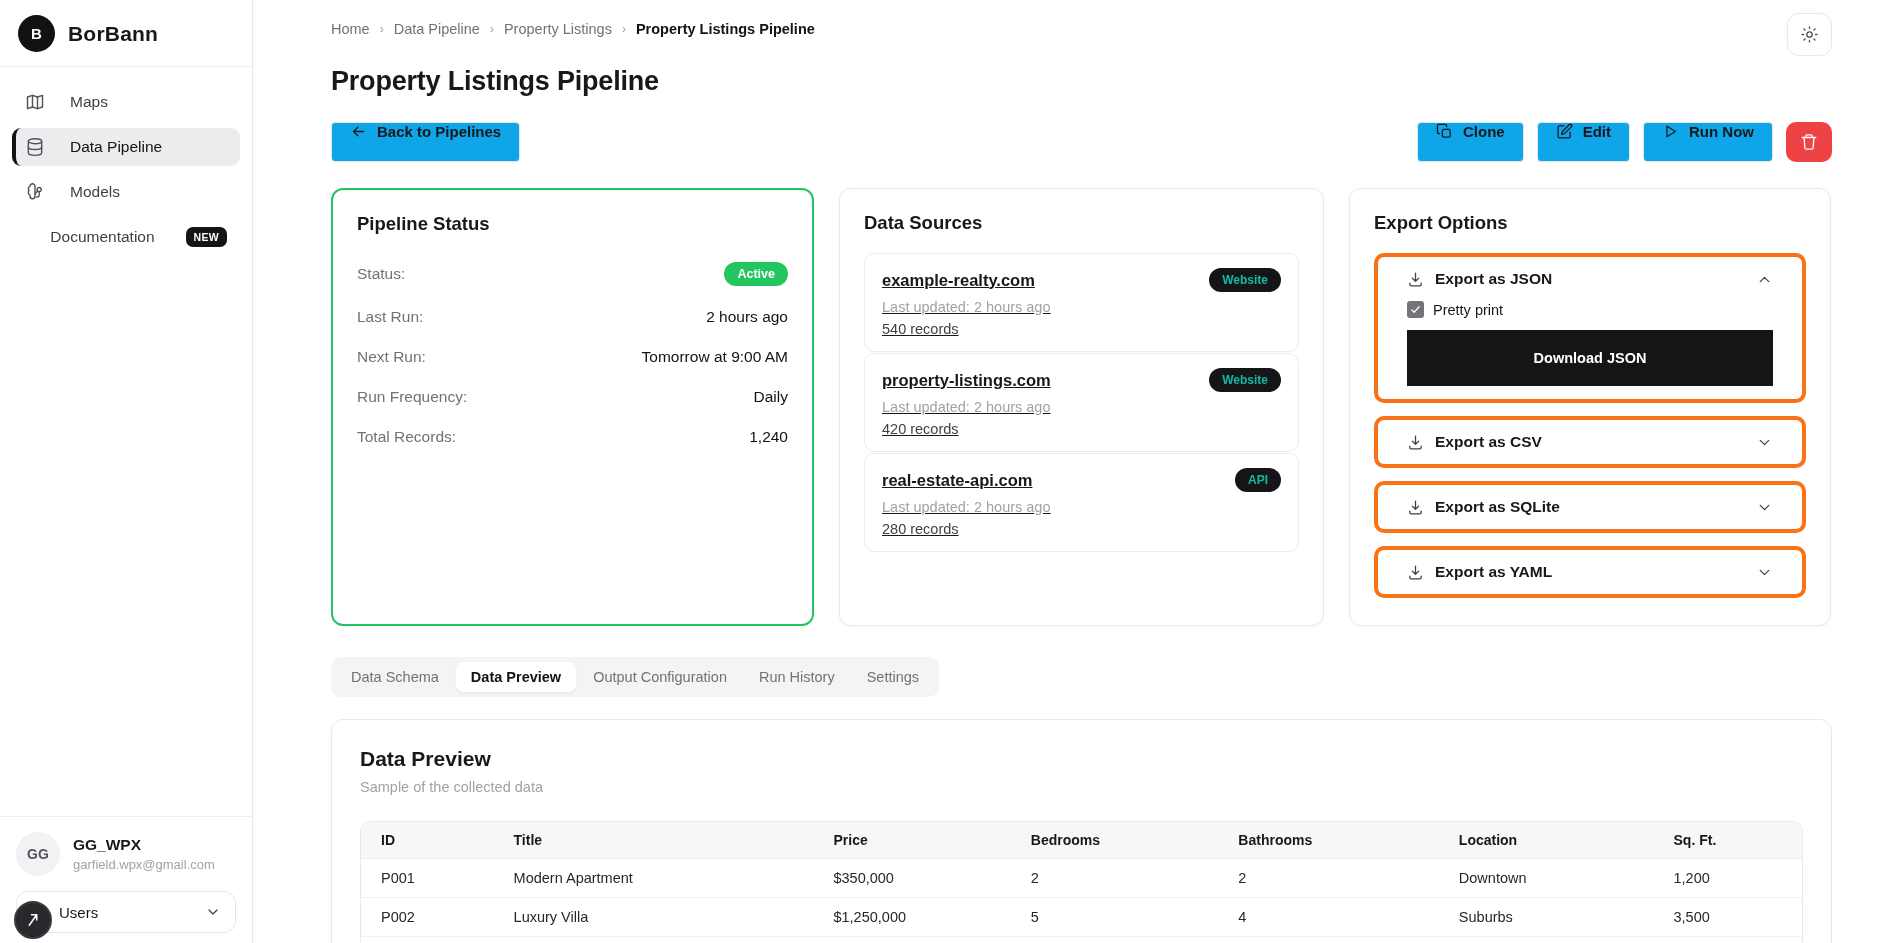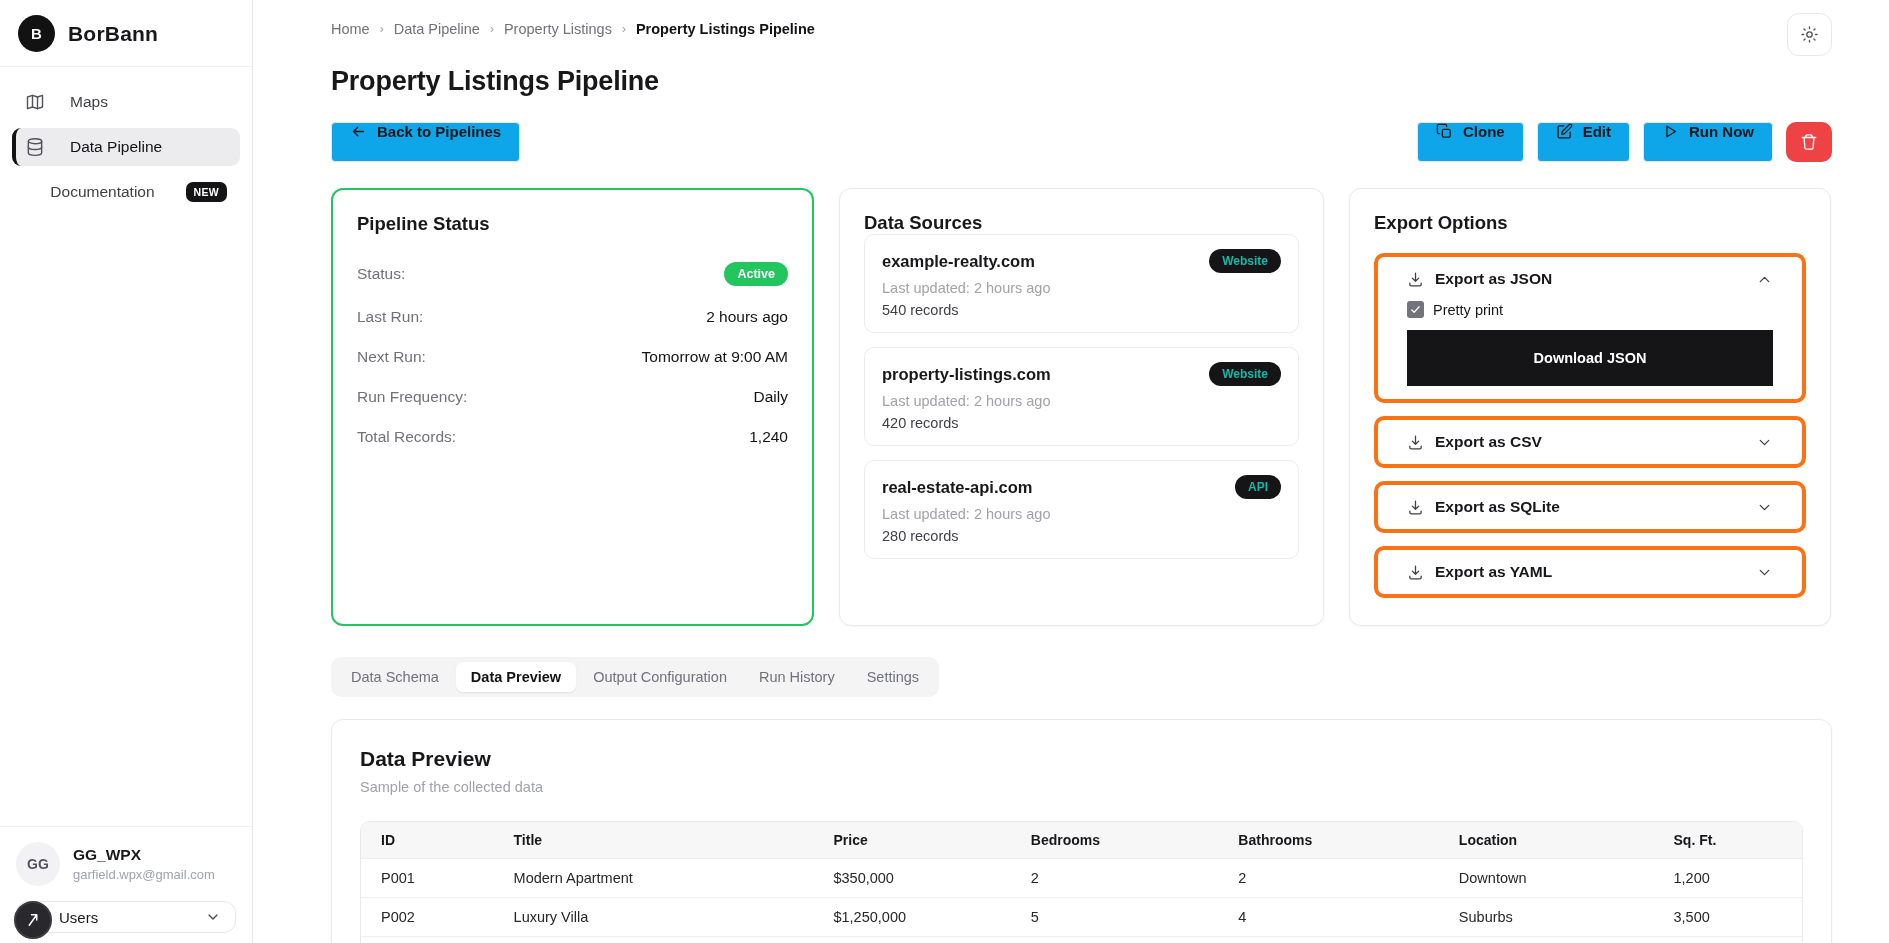--- a/index.html
+++ b/index.html
@@ -23,21 +23,21 @@
   .nav-item svg { width:20px; height:20px; stroke:#52525b; fill:none; stroke-width:1.7; stroke-linecap:round; stroke-linejoin:round; }
   .nav-item.active { background:#ececef; border-left:4px solid #131316; padding-left:9px; color:#131316; }
   .badge-new { margin-left:6px; background:#141417; color:#fff; font-size:10.5px; font-weight:bold;
                padding:4px 8px; border-radius:7px; letter-spacing:.3px; }
   .side-bottom { position:absolute; left:0; right:0; bottom:0; border-top:1px solid #eeeef1; padding:15px 16px 10px; background:#fff; }
   .user-row { display:flex; align-items:center; gap:13px; }
   .avatar { width:44px; height:44px; border-radius:50%; background:#f2f2f4; color:#52525b;
             display:flex; align-items:center; justify-content:center; font-size:14px; font-weight:bold; }
   .user-name { font-size:15.5px; font-weight:bold; }
   .user-email { font-size:13px; color:#9ca3af; margin-top:3px; }
-  .role-select { margin-top:15px; height:32px; border:1px solid #e5e7eb; border-radius:12px;
+  .role-select { margin-top:15px; height:42px; border:1px solid #e5e7eb; border-radius:12px;
                  display:flex; align-items:center; gap:10px; padding:0 14px; font-size:15px; cursor:pointer; }
   .role-select svg { stroke:#3f3f46; fill:none; stroke-width:1.8; stroke-linecap:round; stroke-linejoin:round; }
   .sel-chevron { margin-left:auto; }
   .cursor-dot { position:absolute; left:14px; bottom:4px; width:38px; height:38px; border-radius:50%;
                 background:#29292d; border:2px solid #3a3a3f; display:flex; align-items:center; justify-content:center; }
   .cursor-dot svg { width:18px; height:18px; stroke:#fff; fill:none; stroke-width:2; stroke-linecap:round; stroke-linejoin:round; }
 
   
   .main { flex:1; padding:13px 57px 0 78px; position:relative; }
   .topbar { display:flex; justify-content:space-between; align-items:flex-start; }
@@ -66,21 +66,21 @@
           box-shadow:0 1px 3px rgba(0,0,0,.04); }
   .card-title { font-size:18.5px; font-weight:bold; }
   .card-status { border:2px solid #22c55e; box-shadow:none; }
 
   .status-rows { margin-top:27px; display:flex; flex-direction:column; gap:22px; }
   .srow { display:flex; justify-content:space-between; align-items:center; font-size:15.5px; }
   .srow-label { color:#71717a; }
   .srow-value { color:#131316; }
   .badge-active { background:#22c55e; color:#fff; font-size:12.5px; font-weight:bold; padding:5px 13px; border-radius:999px; }
 
-  .sources { display:flex; flex-direction:column; gap:14px; }
+  .sources { margin-top:19px; display:flex; flex-direction:column; gap:1px;text-decoration:underline; }
   .source { border:1px solid #ececef; border-radius:10px; padding:14px 17px; cursor:pointer; }
   .source-head { display:flex; justify-content:space-between; align-items:center; }
   .source-name { font-size:16.5px; font-weight:bold; }
   .badge-dark { background:#151518; color:#14b8a6; font-size:12px; font-weight:bold; padding:5px 13px; border-radius:999px; }
   .source-updated { color:#a1a1aa; font-size:14.5px; margin-top:7px; }
   .source-records { color:#3f3f46; font-size:14.5px; margin-top:6px; }
 
   .export-list { margin-top:19px; display:flex; flex-direction:column; gap:13px; }
   .export-item { border:4px solid #f97316; border-radius:10px; padding:13px 29px; }
   .export-head { display:flex; align-items:center; gap:11px; cursor:pointer; }
@@ -130,20 +130,28 @@
         </svg>
       <span>Maps</span>
     </div>
     <div class="nav-item active">
       <svg viewBox="0 0 24 24">
           <ellipse cx="12" cy="5" rx="8" ry="3"></ellipse>
           <path d="M4 5v7c0 1.7 3.6 3 8 3s8-1.3 8-3V5"></path>
           <path d="M4 12v7c0 1.7 3.6 3 8 3s8-1.3 8-3v-7"></path>
         </svg>
       <span>Data Pipeline</span>
+    </div>
+    <div class="nav-item">
+      <svg viewBox="0 0 24 24">
+          <path d="M12 5a3 3 0 0 0-3-3 3 3 0 0 0-3 3 3 3 0 0 0-2 3c0 .8.3 1.6.9 2.1A3 3 0 0 0 4 13a3 3 0 0 0 2 2.8V17a3 3 0 0 0 6 0V5z"></path>
+          <circle cx="17" cy="9" r="2.5"></circle>
+          <path d="M15 11l-3 3M17 11.5V16a2 2 0 0 1-2 2h-1"></path>
+        </svg>
+      <span>Models</span>
     </div>
     <div class="nav-item">
       <svg viewBox="0 0 24 24">
           <path d="M14 2H7a2 2 0 0 0-2 2v16a2 2 0 0 0 2 2h10a2 2 0 0 0 2-2V7l-5-5z"></path>
           <path d="M14 2v5h5M9 12h6M9 16h6"></path>
         </svg>
       <span>Documentation</span>
       <span class="badge-new">NEW</span>
     </div>
   </nav>

